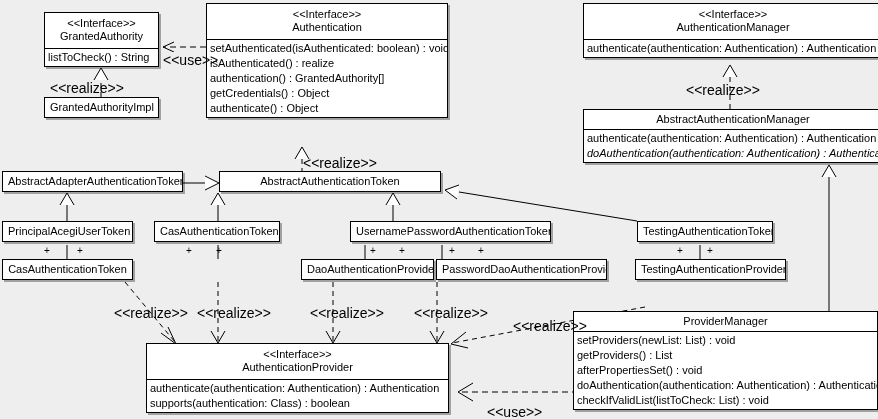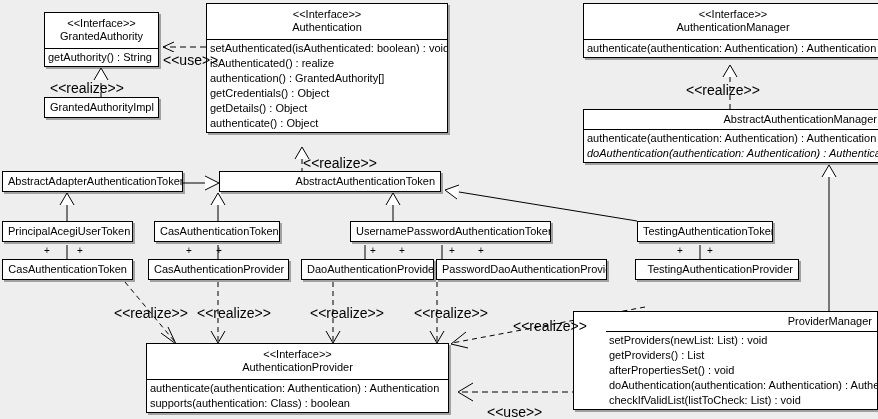--- a/index.html
+++ b/index.html
@@ -67,21 +67,21 @@
   .member {
     white-space: nowrap;
     padding: 1px 2px 1px 3px;
     font-size: 11px;
     line-height: 13px;
   }
   .member.abstract {
     font-style: italic;
   }
   .simple-title {
-    text-align: right;
+    text-align: center;
     white-space: nowrap;
     padding: 4px 5px 4px 5px;
   }
   .edge-label {
     position: absolute;
     font-size: 14px;
     font-family: "Liberation Sans", sans-serif;
     color: #000000;
     white-space: nowrap;
     background: transparent;
@@ -204,40 +204,39 @@
     </g>
   </svg>
 
   <div class="uml-box" style="left:44px; top:12px; width:115px;">
     <div class="hdr">
       <span class="stereo">&lt;&lt;Interface&gt;&gt;</span>
       <span class="cname">GrantedAuthority</span>
     </div>
     <div class="sep"></div>
     <div class="members">
-      <div class="member">getAuthority() : String</div>
+      <div class="member">listToCheck() : String</div>
     </div>
   </div>
 
   <div class="uml-box" style="left:44px; top:97px; width:115px;">
     <div class="simple-title">GrantedAuthorityImpl</div>
   </div>
 
   <div class="uml-box" style="left:206px; top:3px; width:242px;">
     <div class="hdr">
       <span class="stereo">&lt;&lt;Interface&gt;&gt;</span>
       <span class="cname">Authentication</span>
     </div>
     <div class="sep"></div>
     <div class="members">
       <div class="member">setAuthenticated(isAuthenticated: boolean) : void</div>
       <div class="member">isAuthenticated() : realize</div>
       <div class="member">authentication() : GrantedAuthority[]</div>
       <div class="member">getCredentials() : Object</div>
-      <div class="member">getDetails() : Object</div>
       <div class="member">authenticate() : Object</div>
     </div>
   </div>
 
   <div class="uml-box" style="left:583px; top:3px; width:300px;">
     <div class="hdr">
       <span class="stereo">&lt;&lt;Interface&gt;&gt;</span>
       <span class="cname">AuthenticationManager</span>
     </div>
     <div class="sep"></div>
@@ -276,49 +275,46 @@
   </div>
 
   <div class="uml-box" style="left:637px; top:221px; width:136px;">
     <div class="simple-title">TestingAuthenticationToken</div>
   </div>
 
   <div class="uml-box" style="left:2px; top:259px; width:131px;">
     <div class="simple-title">CasAuthenticationToken</div>
   </div>
 
-  <div class="uml-box" style="left:148px; top:259px; width:141px;">
-    <div class="simple-title">CasAuthenticationProvider</div>
-  </div>
 
   <div class="uml-box" style="left:301px; top:259px; width:133px;">
     <div class="simple-title">DaoAuthenticationProvider</div>
   </div>
 
   <div class="uml-box" style="left:436px; top:259px; width:171px;">
     <div class="simple-title">PasswordDaoAuthenticationProvider</div>
   </div>
 
-  <div class="uml-box" style="left:635px; top:259px; width:164px;">
+  <div class="uml-box" style="left:635px; top:259px; width:151px;">
     <div class="simple-title">TestingAuthenticationProvider</div>
   </div>
 
   <div class="uml-box" style="left:146px; top:343px; width:303px;">
     <div class="hdr">
       <span class="stereo">&lt;&lt;Interface&gt;&gt;</span>
       <span class="cname">AuthenticationProvider</span>
     </div>
     <div class="sep"></div>
     <div class="members">
       <div class="member">authenticate(authentication: Authentication) : Authentication</div>
       <div class="member">supports(authentication: Class) : boolean</div>
     </div>
   </div>
 
-  <div class="uml-box" style="left:573px; top:311px; width:305px;padding-left:32px;">
+  <div class="uml-box" style="left:573px; top:311px; width:305px;">
     <div class="simple-title">ProviderManager</div>
     <div class="sep"></div>
     <div class="members">
       <div class="member">setProviders(newList: List) : void</div>
       <div class="member">getProviders() : List</div>
       <div class="member">afterPropertiesSet() : void</div>
       <div class="member">doAuthentication(authentication: Authentication) : Authentication</div>
       <div class="member">checkIfValidList(listToCheck: List) : void</div>
     </div>
   </div>

